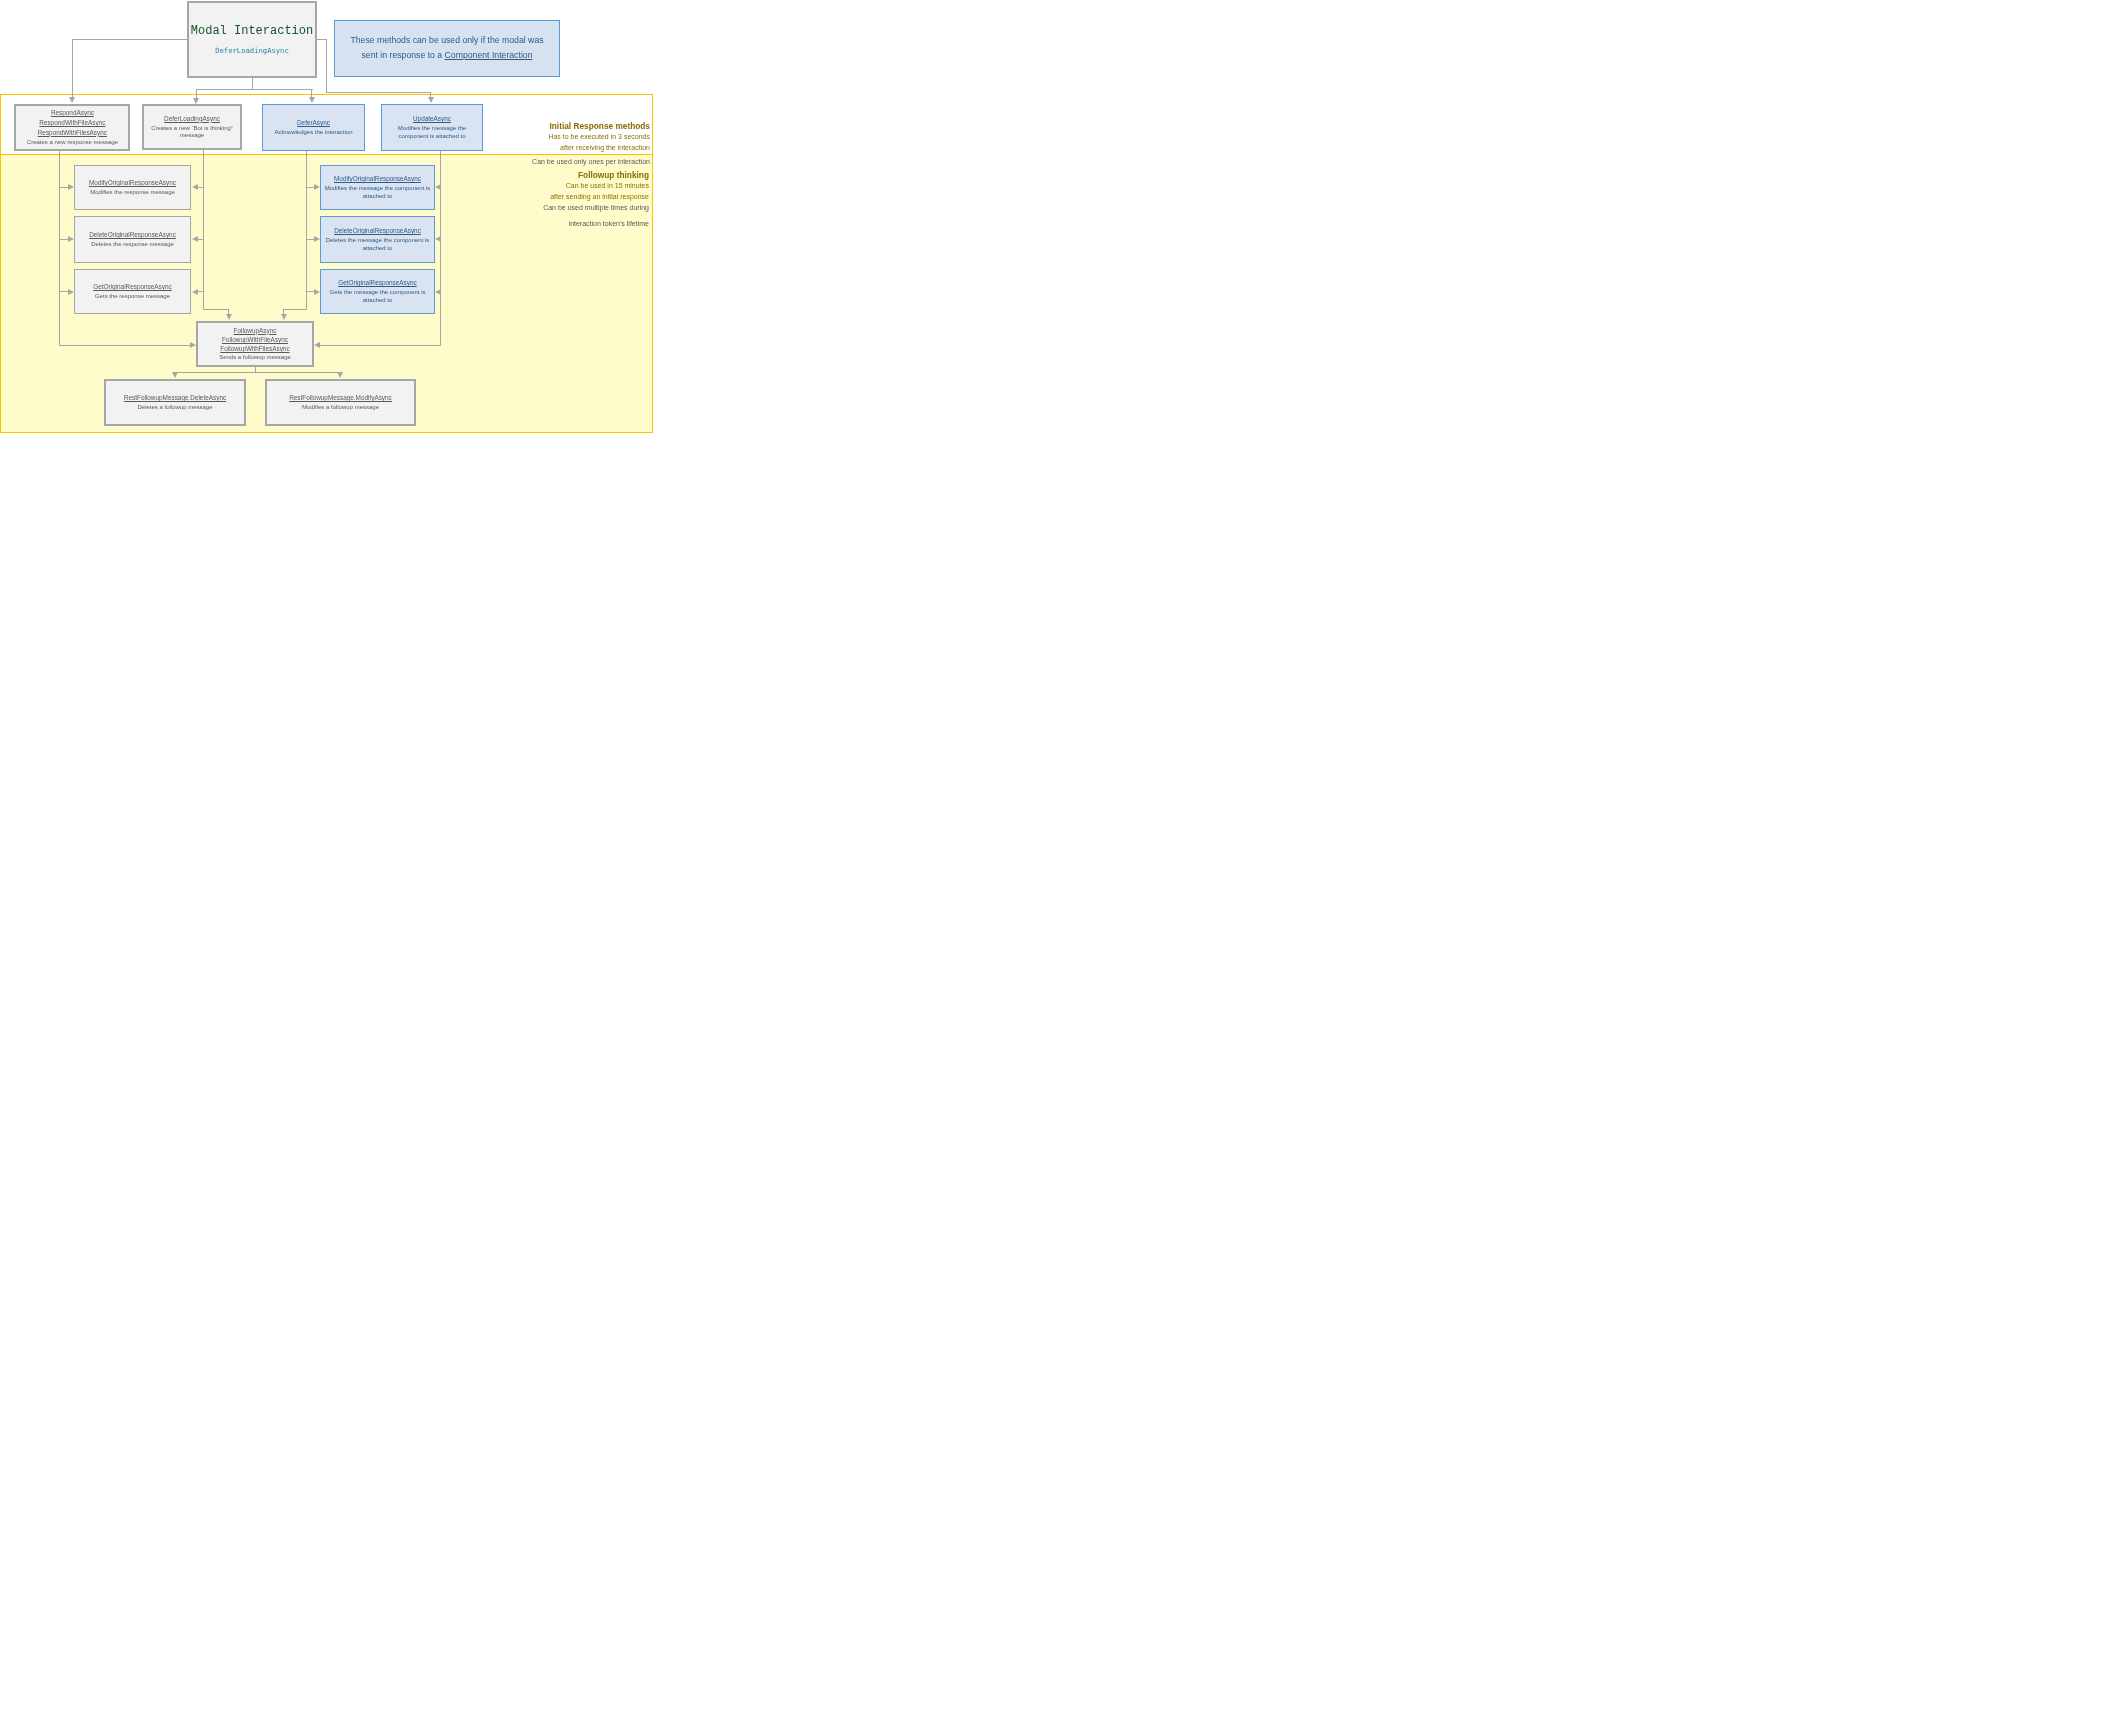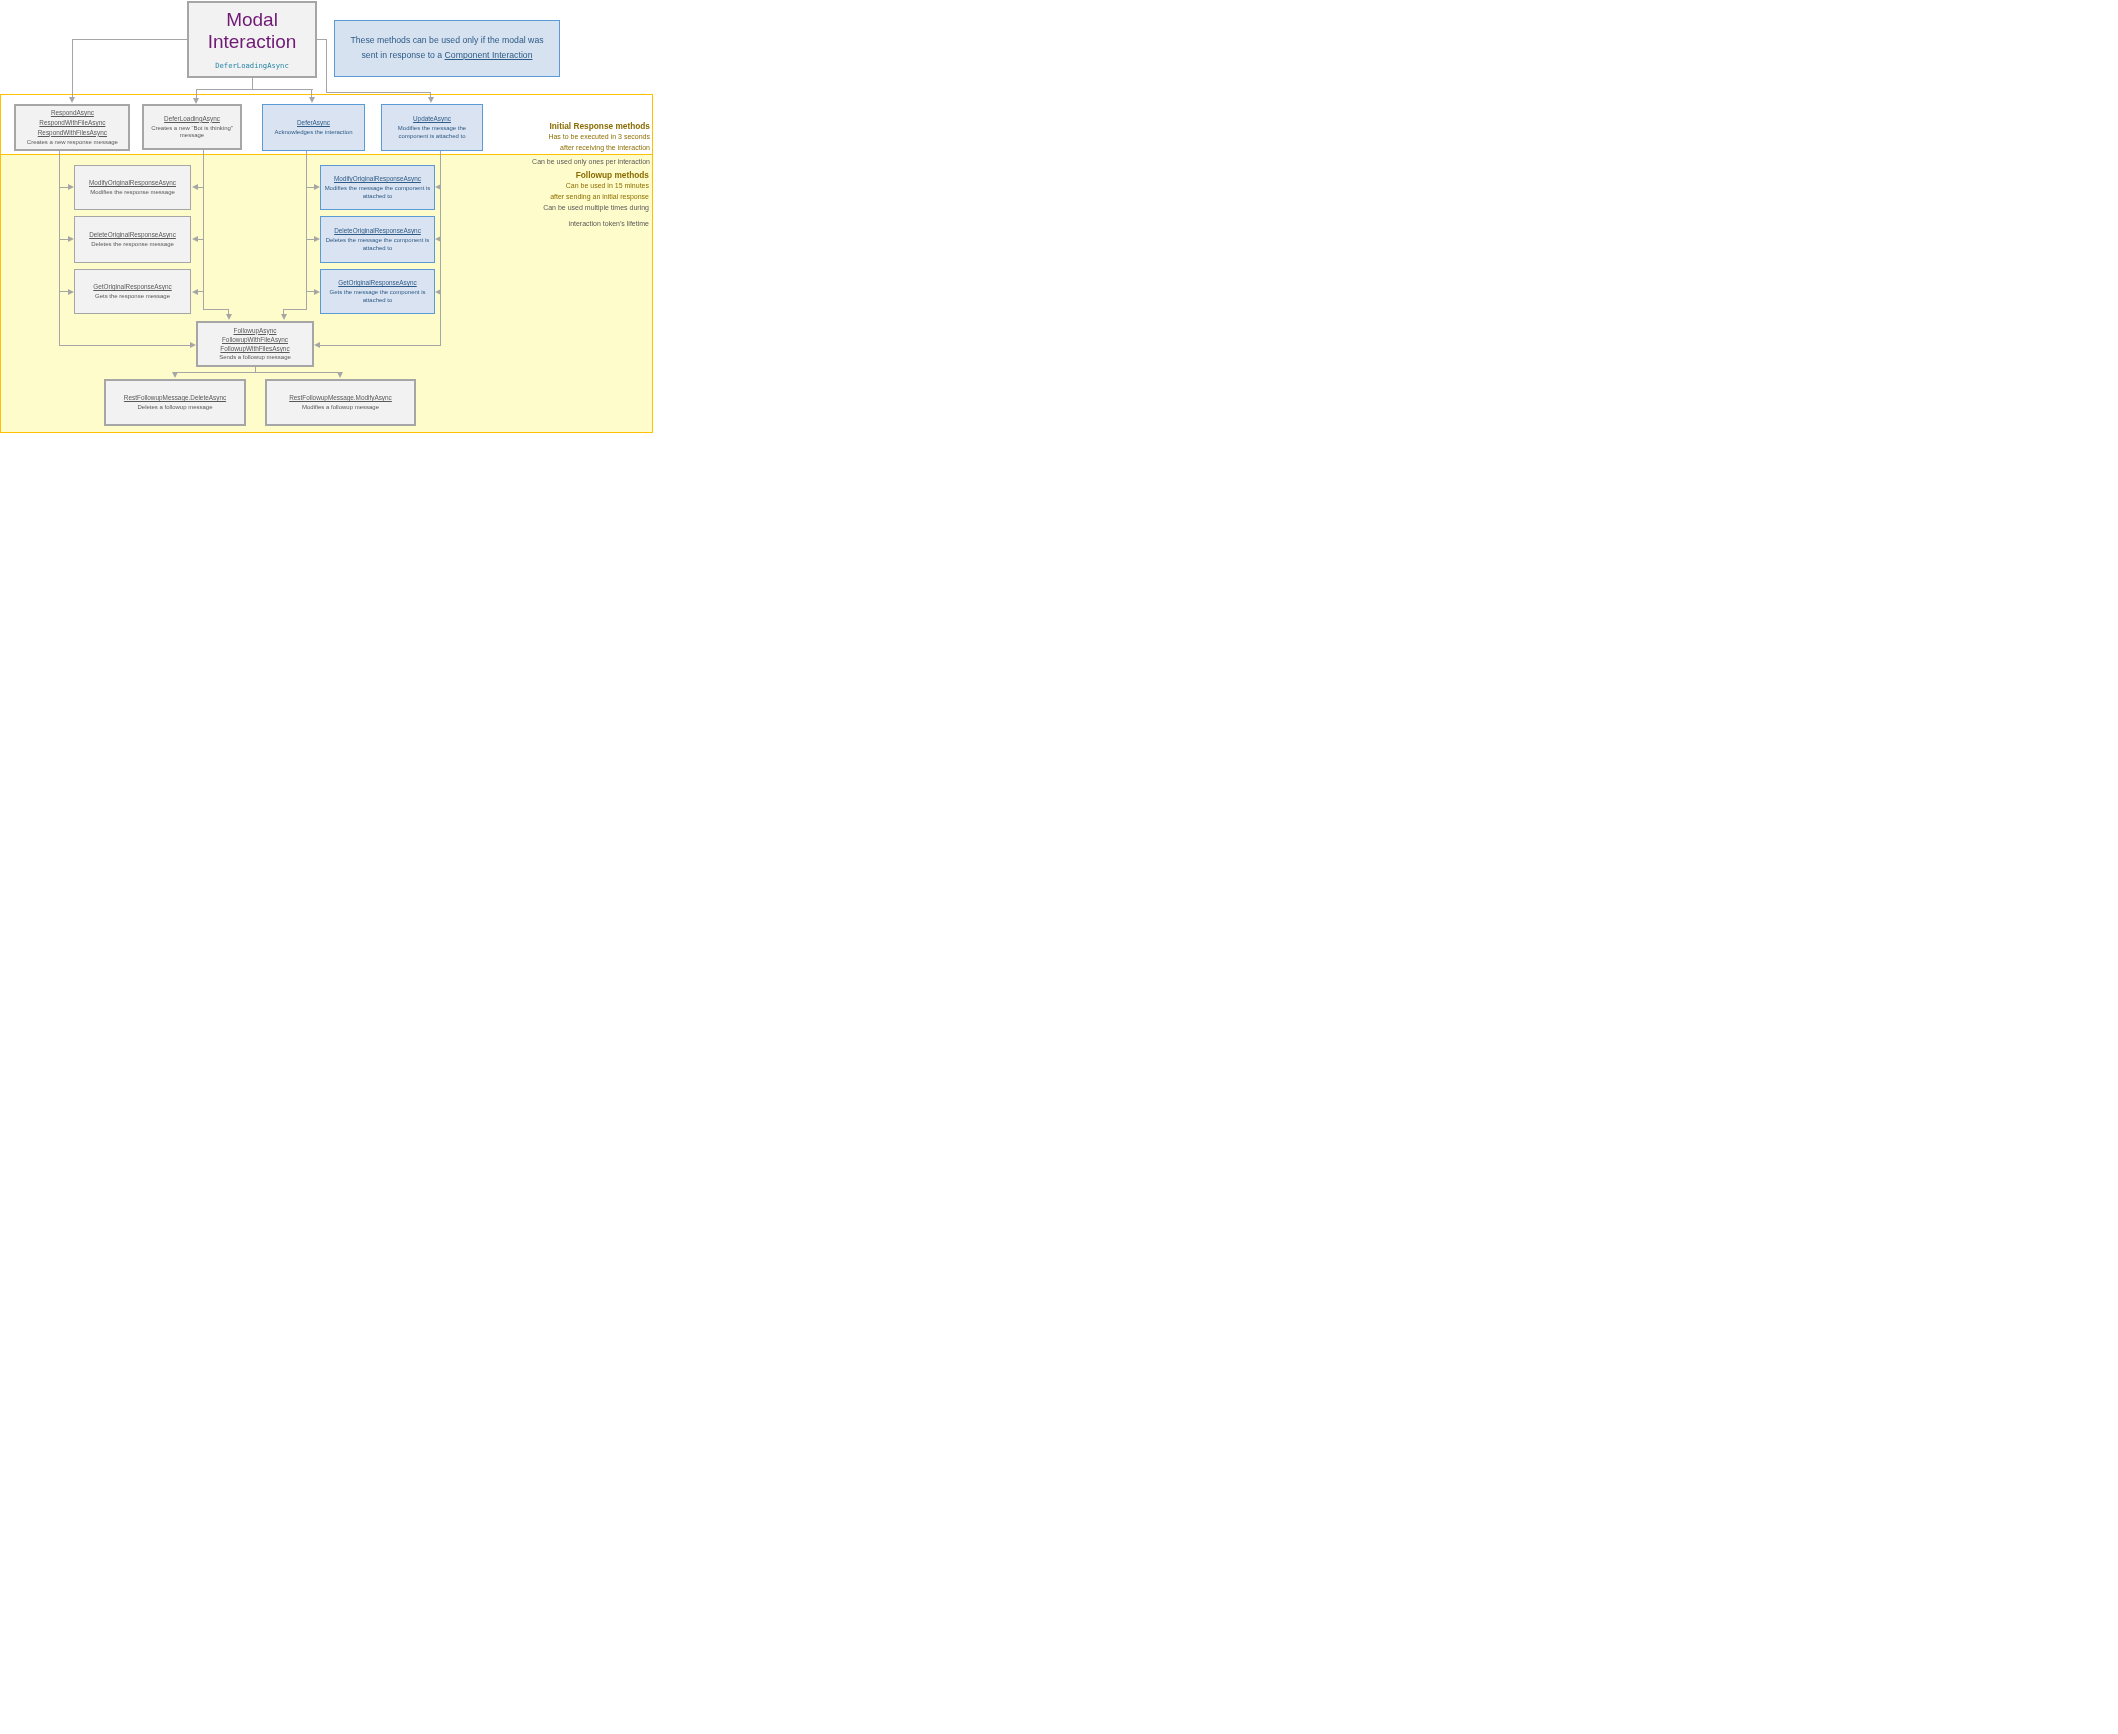--- a/index.html
+++ b/index.html
@@ -16,21 +16,21 @@
        text-align:center;padding:1.7px 3.4px;}
   .grey{background:#f2f2f2;border:2.1px solid #a6a6a6;color:#595959;}
   .grey.thin{border-width:1.3px;}
   .blue{background:#dae3f1;border:1.3px solid #5b9bd5;color:#2e5b87;}
   .mlink{text-decoration:underline;cursor:pointer;font-size:6.4px;line-height:1.5;display:block;}
   .desc{font-size:6px;line-height:1.32;margin-top:1.3px;}
 
   
   .modalbox{background:#f2f2f2;border:2.5px solid #a6a6a6;display:flex;flex-direction:column;
             align-items:center;justify-content:center;gap:7.6px;text-align:center;}
-  .modal-title{font-size:19px;color:#701a75;}
+  .modal-title{font-size:12px;color:#14532d;font-family:Liberation Mono, monospace;}
   .modal-code{font-family:"DejaVu Sans Mono",monospace;font-size:7.2px;color:#2384a5;}
 
   
   .notebox{background:#d6e2f0;border:1.3px solid #5b9bd5;color:#2e5b87;display:flex;
            align-items:center;justify-content:center;text-align:center;
            font-size:8.7px;line-height:1.7;padding:2.5px 11px;}
   .notelink{text-decoration:underline;cursor:pointer;}
 
   
   .sidenote{text-align:right;}
@@ -153,21 +153,21 @@
   </div>
 
   <div class="abs sidenote" style="left:497px;top:120px;width:153px;">
     <div class="sn-head">Initial Response methods</div>
     <div class="sn-gold">Has to be executed in 3 seconds</div>
     <div class="sn-gold">after receiving the interaction</div>
     <div class="sn-grey" style="margin-top:2.5px;">Can be used only ones per interaction</div>
   </div>
 
   <div class="abs sidenote" style="left:467px;top:169px;width:182px;">
-    <div class="sn-head">Followup methods</div>
+    <div class="sn-head">Followup thinking</div>
     <div class="sn-gold">Can be used in 15 minutes</div>
     <div class="sn-gold">after sending an initial response</div>
     <div class="sn-grey">Can be used multiple times during</div>
     <div class="sn-grey" style="margin-top:5.1px;">interaction token’s lifetime</div>
   </div>
 
   <div class="abs box grey thin" style="left:74px;top:165px;width:117px;height:45px;">
     <span class="mlink">ModifyOriginalResponseAsync</span>
     <div class="desc">Modifies the response message</div>
   </div>

